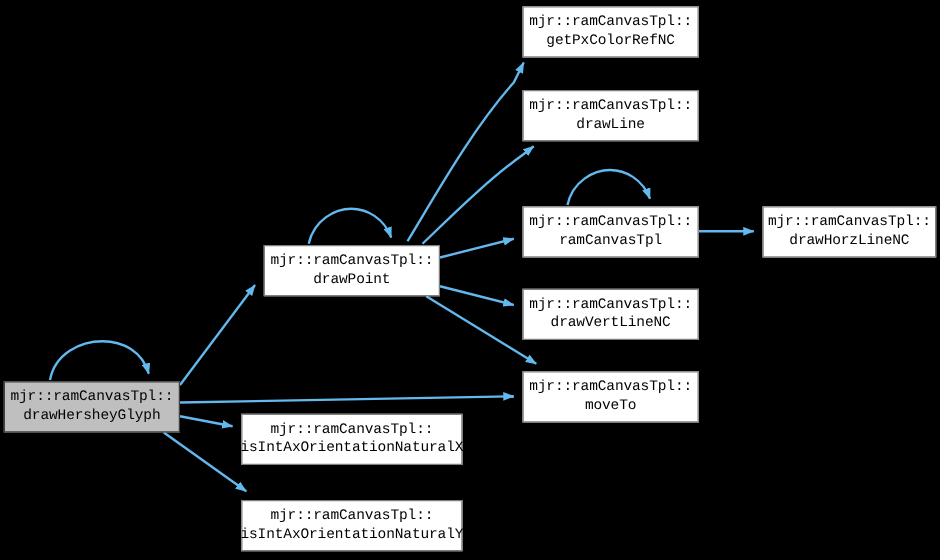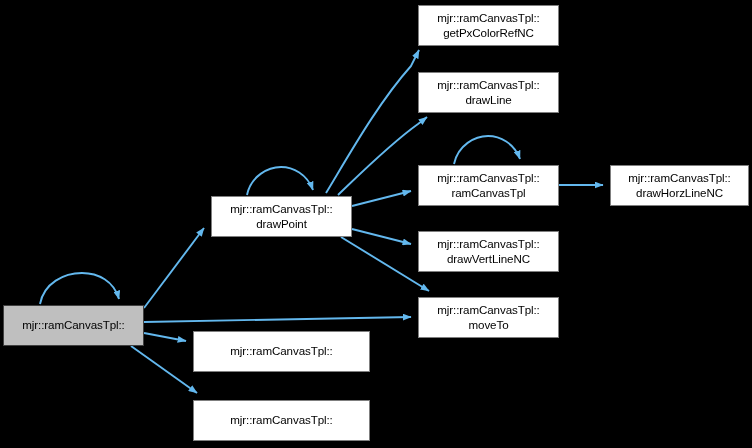--- a/index.html
+++ b/index.html
@@ -31,20 +31,21 @@
     display: flex;
     flex-direction: column;
     align-items: center;
     justify-content: center;
     color: #000000;
     font-size: 11.6px;
     line-height: 14.2px;
     text-align: center;
     white-space: nowrap;
     letter-spacing: -0.1px;
+    font-family: Liberation Mono, monospace;
   }
   .node-box.highlight {
     background: #bfbfbf;
     border: 1px solid #404040;
   }
   .node-line {
     display: block;
   }
 </style>
 </head>
@@ -85,33 +86,36 @@
 
       <path d="M 454,164 C 458,145 475,136 488,136 C 500,136 514,143 520,159"></path>
 
       <path d="M 559,185 L 603,185"></path>
 
     </g>
   </svg>
 
   <div class="node-box highlight" style="left:3px; top:305px; width:141px; height:41px;">
     <span class="node-line">mjr::ramCanvasTpl::</span>
+    <span class="node-line">drawHersheyGlyph</span>
   </div>
 
   <div class="node-box" style="left:211px; top:196px; width:141px; height:41px;">
     <span class="node-line">mjr::ramCanvasTpl::</span>
     <span class="node-line">drawPoint</span>
   </div>
 
   <div class="node-box" style="left:193px; top:331px; width:177px; height:41px;">
     <span class="node-line">mjr::ramCanvasTpl::</span>
+    <span class="node-line">isIntAxOrientationNaturalX</span>
   </div>
 
   <div class="node-box" style="left:193px; top:400px; width:177px; height:41px;">
     <span class="node-line">mjr::ramCanvasTpl::</span>
+    <span class="node-line">isIntAxOrientationNaturalY</span>
   </div>
 
   <div class="node-box" style="left:418px; top:5px; width:141px; height:41px;">
     <span class="node-line">mjr::ramCanvasTpl::</span>
     <span class="node-line">getPxColorRefNC</span>
   </div>
 
   <div class="node-box" style="left:418px; top:72px; width:141px; height:41px;">
     <span class="node-line">mjr::ramCanvasTpl::</span>
     <span class="node-line">drawLine</span>

